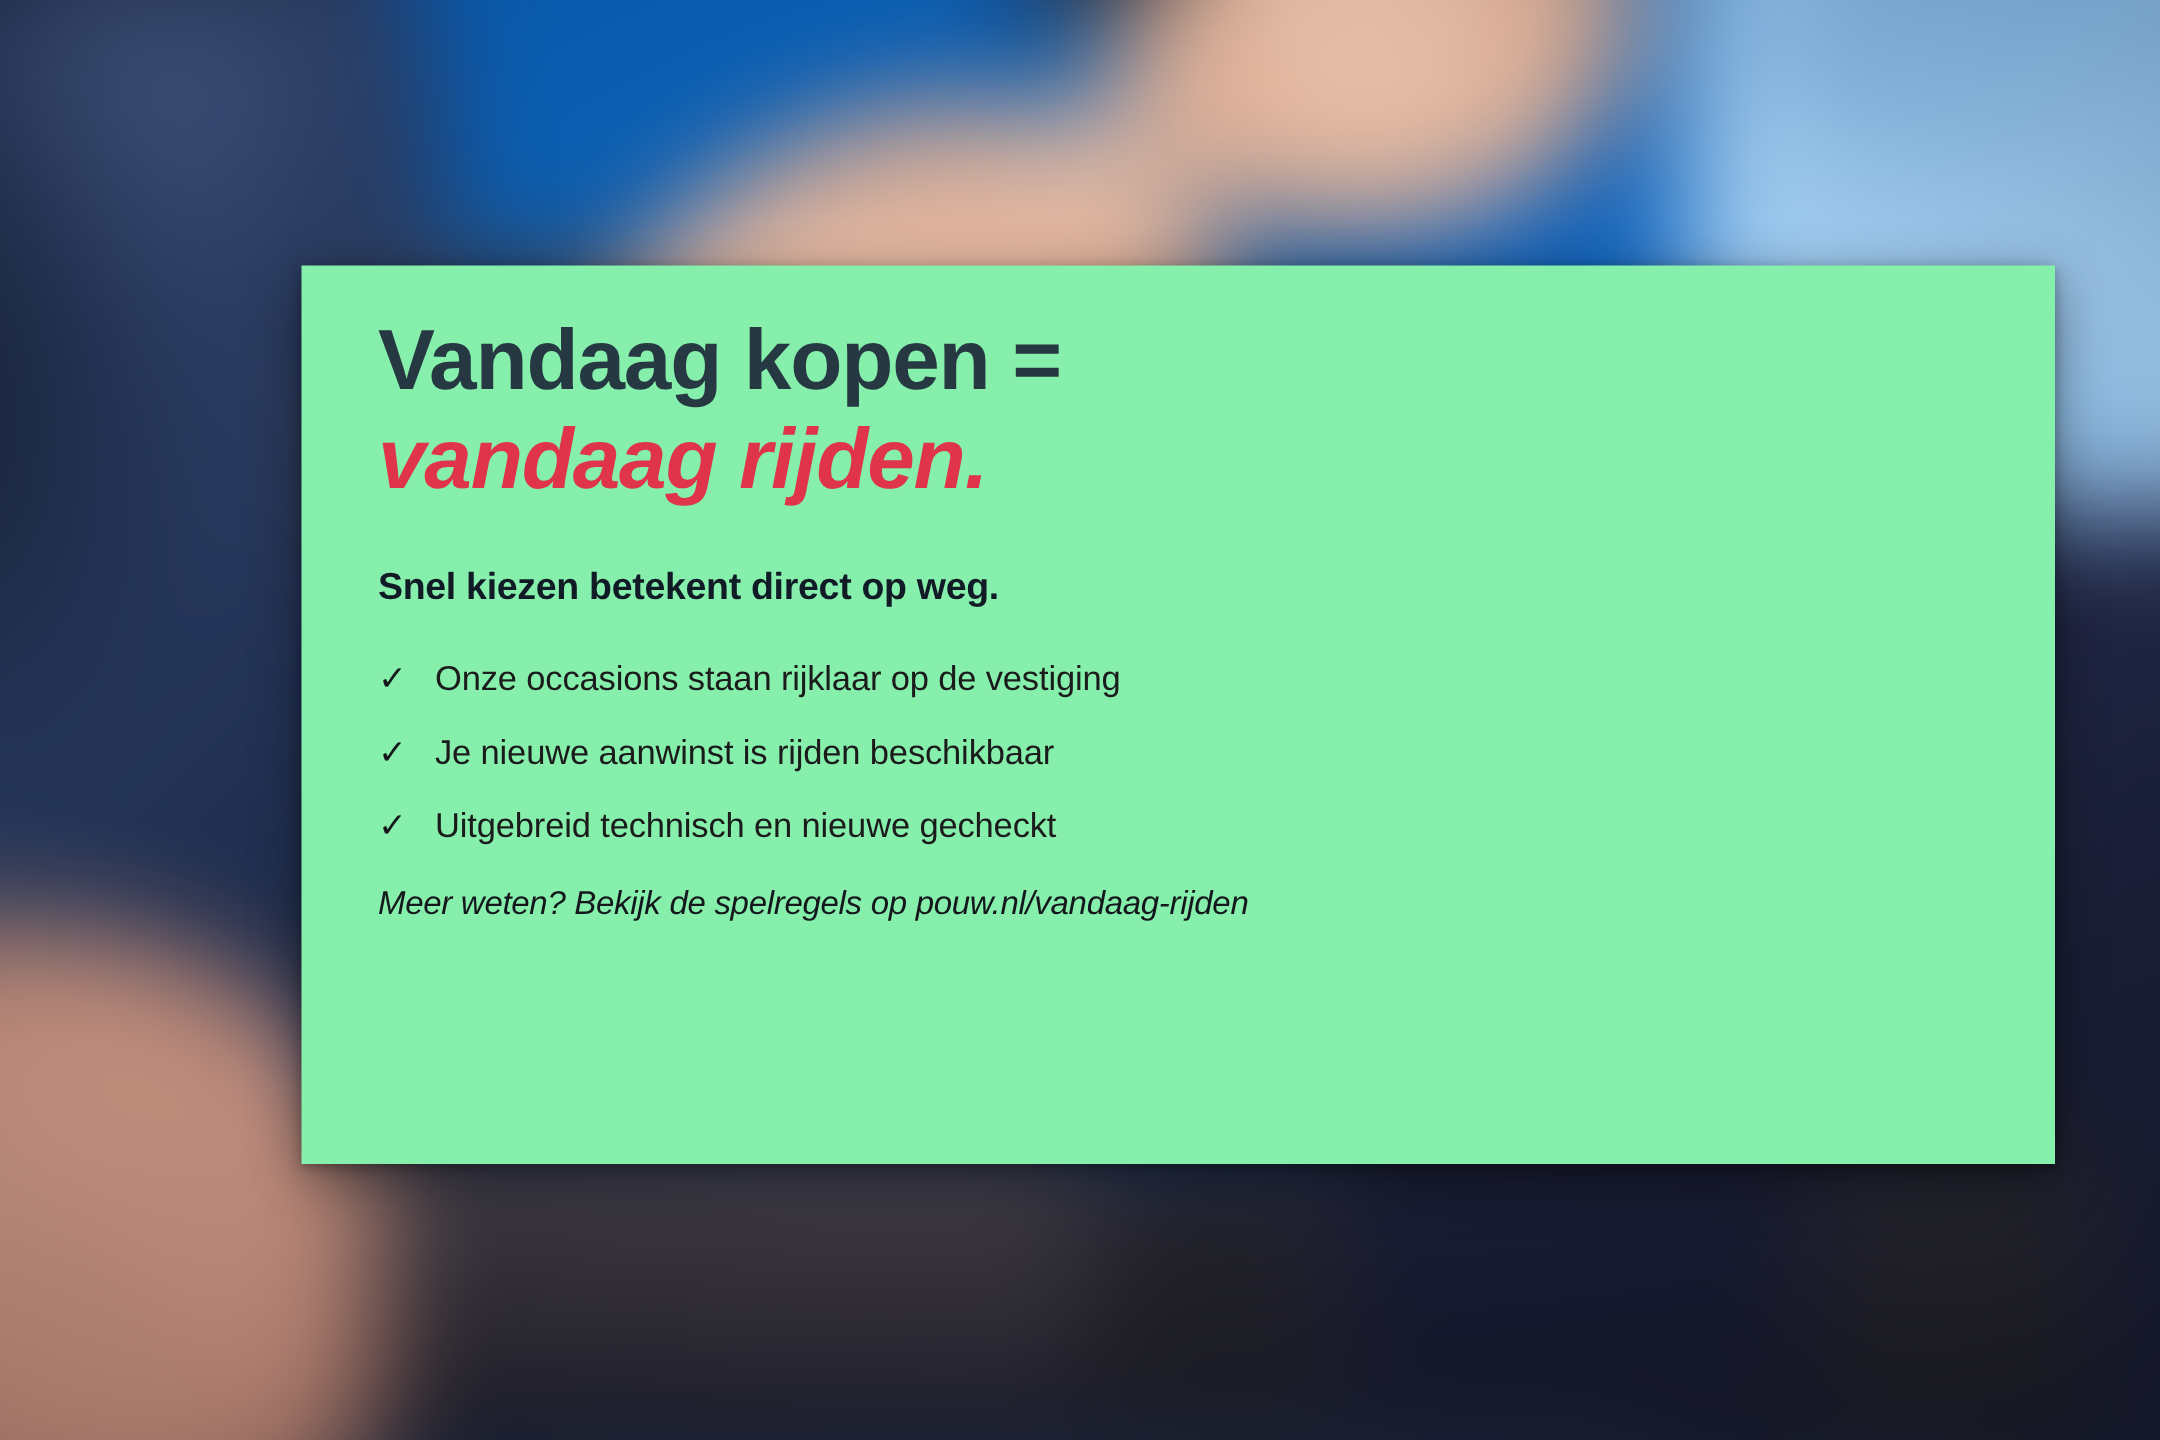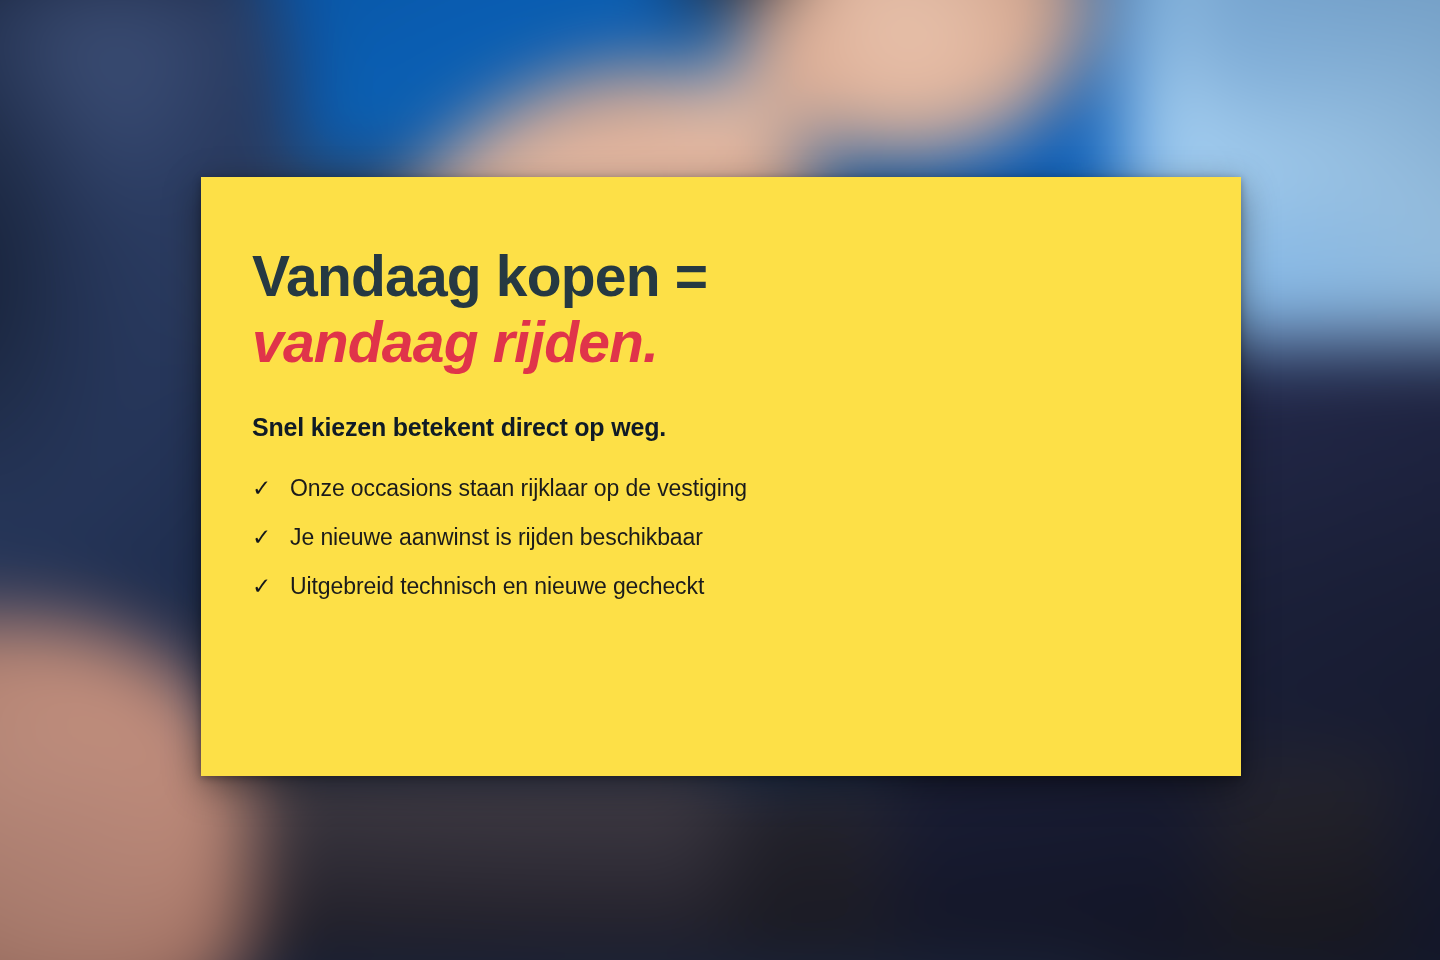--- a/index.html
+++ b/index.html
@@ -156,24 +156,24 @@
   }
   .bg-vignette {
     left:0; top:0; width:100%; height:100%;
     background:radial-gradient(ellipse at 50% 45%, rgba(0,0,0,0) 45%, rgba(0,0,0,.28) 100%);
   }
 
   
   #card {
     position:absolute;
     left:201px; top:177px;
-    width:1040px; height:599px;
-    background:#fde047;
+    width:1169px; height:599px;
+    background:#86efac;
     box-shadow:0 10px 34px rgba(0,0,0,.42), 0 2px 8px rgba(0,0,0,.30);
-    padding:66px 0 0 51px;
+    padding:30px 0 0 51px;
   }
 
   .headline {
     font-size:57px;
     font-weight:bold;
     line-height:1.16;
     letter-spacing:-0.8px;
   }
   .hl-line1 { color:#263942; }
   .hl-line2 { color:#e0344a;font-style:italic; }
@@ -285,16 +285,17 @@
         <span>Je nieuwe aanwinst is rijden beschikbaar</span>
       </div>
 
       <div class="bullet">
         <span class="tick">✓</span>
         <span>Uitgebreid technisch en nieuwe gecheckt</span>
       </div>
 
     </div>
 
+    <div class="footnote">Meer weten? Bekijk de spelregels op pouw.nl/vandaag-rijden</div>
 
 
   </div>
 </div>
 
 </body></html>

